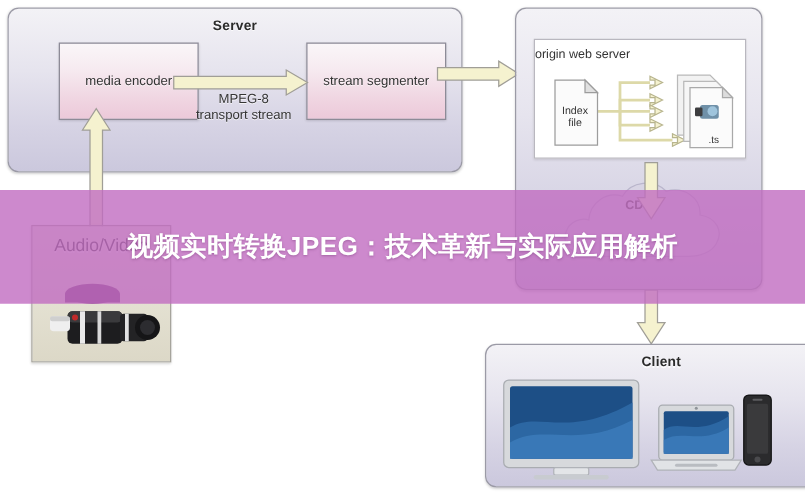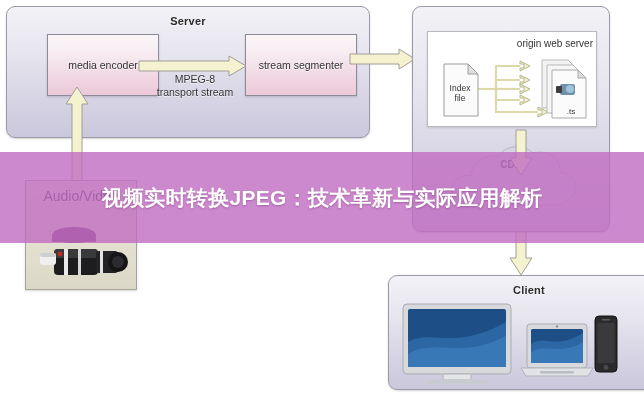--- a/index.html
+++ b/index.html
@@ -89,22 +89,22 @@
   #dist-box { left: 412px; top: 6px; width: 198px; height: 226px; }
   #dist-title { top: 8px; }
 
   #origin-box {
     position: absolute; left: 14px; top: 24px; width: 170px; height: 96px;
     border: 1px solid #b9b7bf;
     background: #ffffff;
     box-shadow: 0 1px 2px rgba(0,0,0,.12);
   }
   #origin-label {
-    position: absolute; left: 0; right: 3px; top: 6px;
-    text-align: right; font-size: 10px; color: #333;
+    position: absolute; left: 0; right: 16px; top: 6px;
+    text-align: left; font-size: 10px; color: #333;
   }
   #origin-art { position: absolute; left: 6px; top: 22px; width: 158px; height: 70px; }
 
   
   #cloud-art { position: absolute; left: 30px; top: 128px; width: 140px; height: 84px; }
   #cloud-label {
     position: absolute; left: 0; right: 0; top: 152px;
     text-align: center; font-size: 10px; font-weight: bold; color: #4a4a4a;
   }
 

